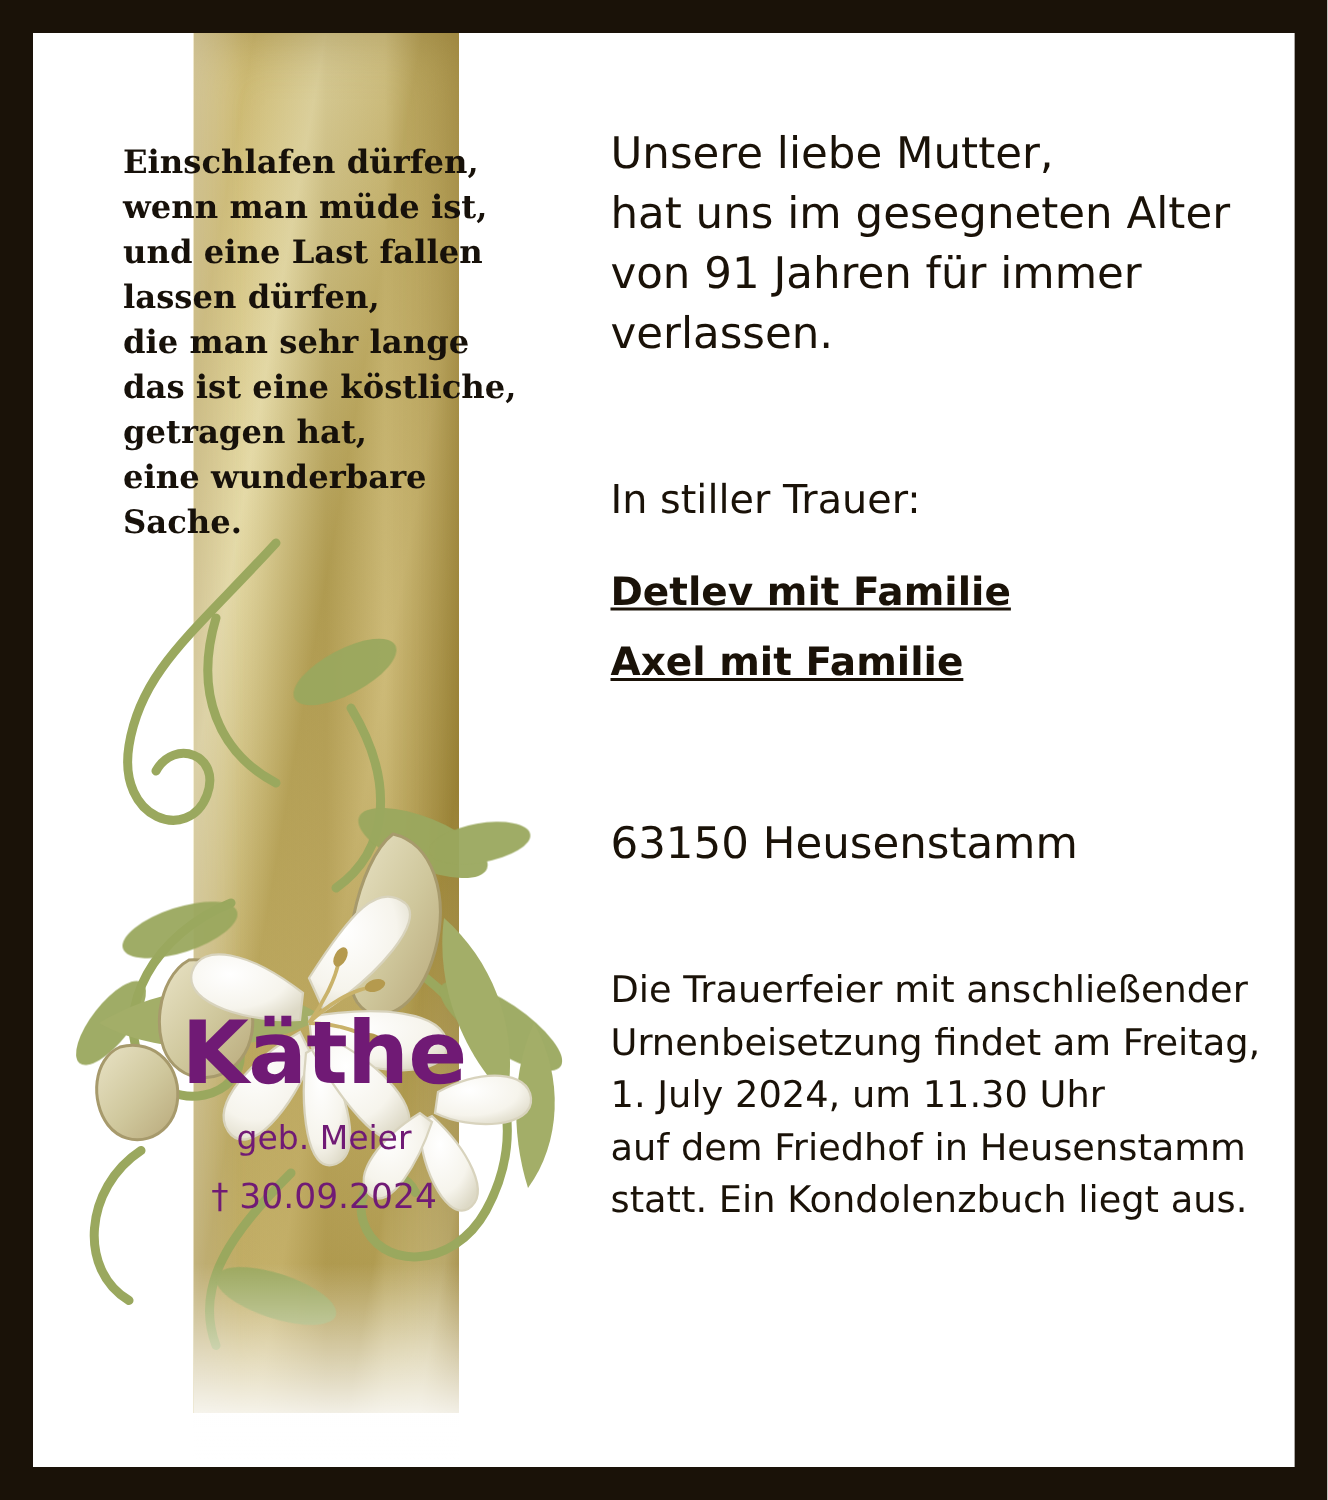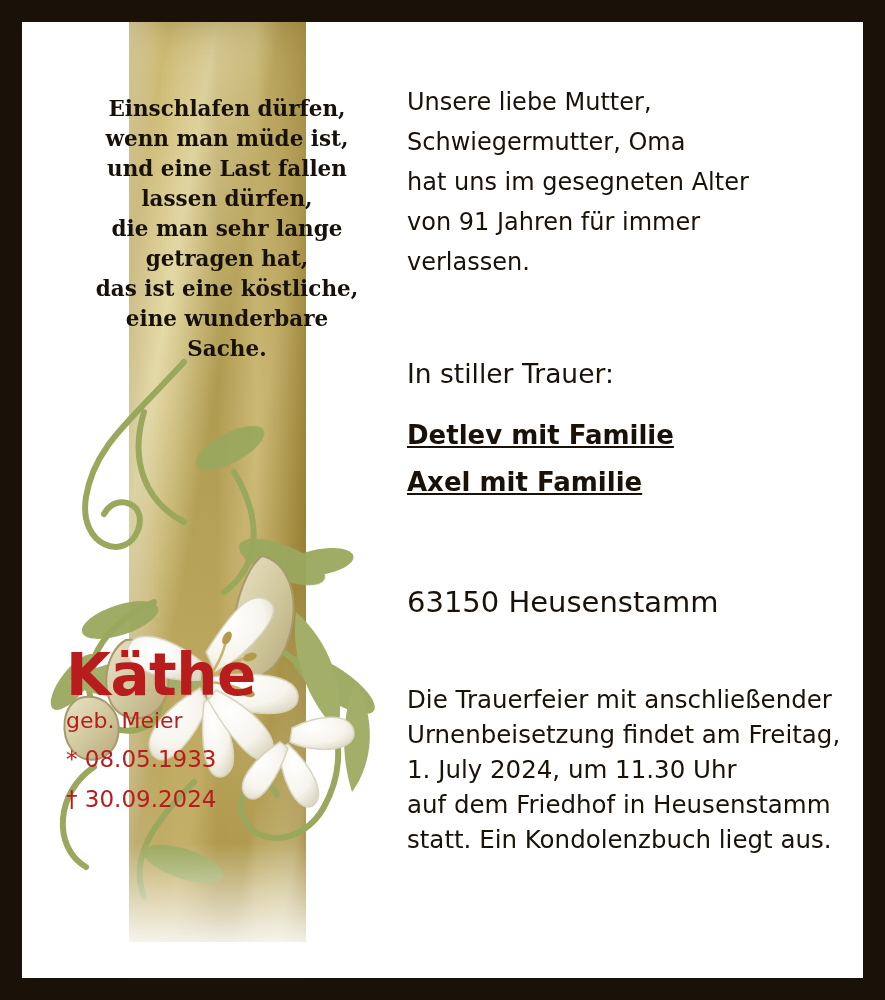--- a/index.html
+++ b/index.html
@@ -90,48 +90,49 @@
     z-index: 4;
   }
 
   
   .poem {
     position: absolute;
     left: 60px;
     top: 72px;
     width: 290px;
     z-index: 6;
-    text-align: center;
+    text-align: left;
     font-weight: bold;
     font-size: 21.5px;
     line-height: 30px;
     color: #17110a;
     font-family: "DejaVu Serif", serif;
   }
   .poem div { white-space: nowrap; }
 
   
   .nameblock {
     position: absolute;
     left: 44px;
-    top: 622px;
+    top: 649px;
     width: 300px;
     z-index: 6;
-    text-align: left;
-    color: #b91c1c;
+    text-align: center;
+    color: #701a75;
   }
   .nameblock .name-line {
     font-family: "DejaVu Sans", sans-serif;
     font-weight: bold;
     font-size: 58px;
     line-height: 62px;
     letter-spacing: -0.5px;
   }
   .nameblock .born {
     font-size: 22px;
+    margin-top: 12px;
     line-height: 30px;
     font-family: "DejaVu Sans", sans-serif;
   }
   .nameblock .dates {
     font-size: 23px;
     line-height: 34px;
     margin-top: 6px;
     font-family: "DejaVu Sans", sans-serif;
   }
 
@@ -139,21 +140,21 @@
   .right {
     position: absolute;
     left: 385px;
     top: 60px;
     width: 450px;
     z-index: 6;
     color: #1a1208;
     font-family: "DejaVu Sans", sans-serif;
   }
   .intro {
-    font-size: 24px;
+    font-size: 29px;
     line-height: 40px;
   }
   .intro div { white-space: nowrap; }
 
   .mourning-label {
     margin-top: 74px;
     font-size: 26.5px;
     line-height: 36px;
   }
   .mourners {
@@ -257,37 +258,35 @@
         <ellipse cx="192" cy="201" rx="7" ry="4" transform="rotate(16 192 201)"></ellipse>
       </g>
     </svg>
 
     <div class="poem">
       <div>Einschlafen dürfen,</div>
       <div>wenn man müde ist,</div>
       <div>und eine Last fallen</div>
       <div>lassen dürfen,</div>
       <div>die man sehr lange</div>
+      <div>das ist eine köstliche,</div>
       <div>getragen hat,</div>
-      <div>das ist eine köstliche,</div>
       <div>eine wunderbare</div>
       <div>Sache.</div>
     </div>
 
     <div class="nameblock">
       <div class="name-line">Käthe</div>
       <div class="born">geb. Meier</div>
-      <div class="dates">* 08.05.1933</div>
       <div class="dates">† 30.09.2024</div>
     </div>
 
     <div class="right">
       <div class="intro">
         <div>Unsere liebe Mutter,</div>
-        <div>Schwiegermutter, Oma</div>
         <div>hat uns im gesegneten Alter</div>
         <div>von 91 Jahren für immer</div>
         <div>verlassen.</div>
       </div>
 
       <div class="mourning-label">In stiller Trauer:</div>
 
       <div class="mourners">
         <div>Detlev mit Familie</div>
         <div>Axel mit Familie</div>

